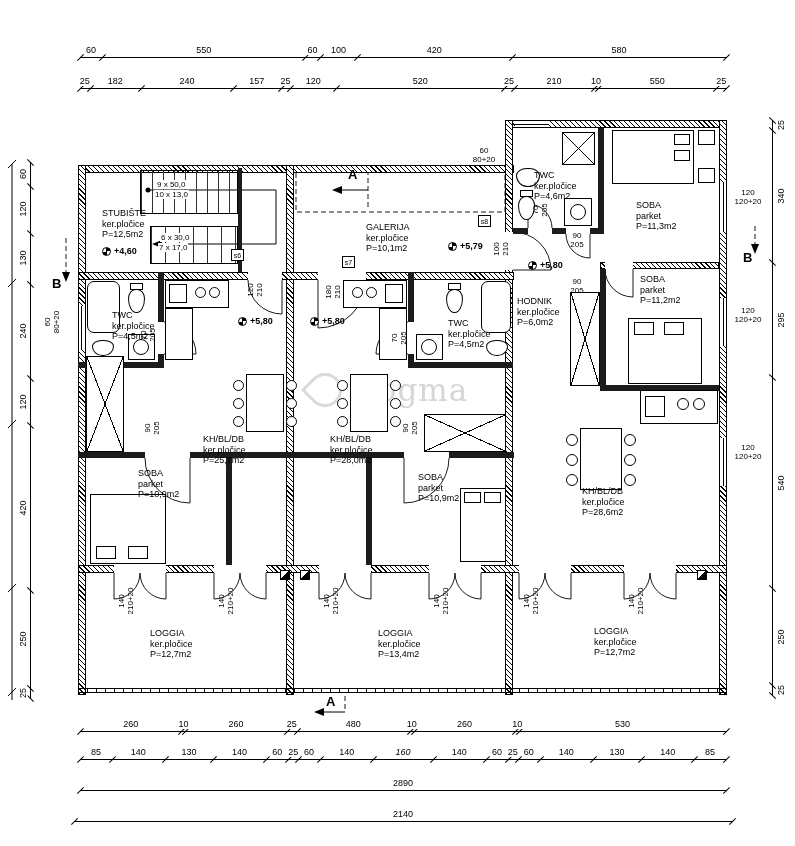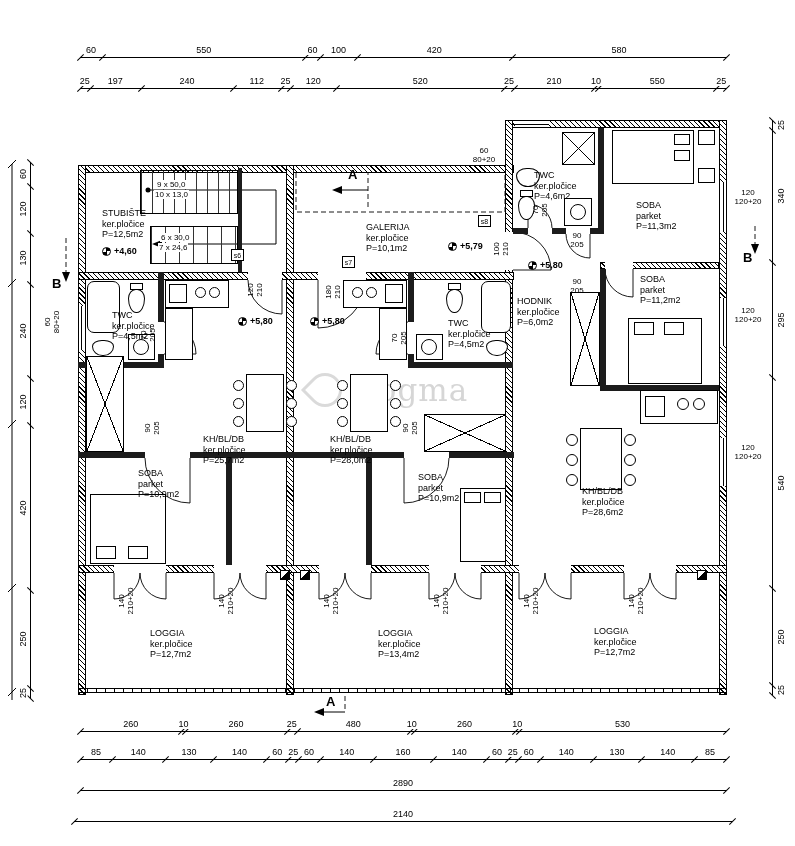--- a/index.html
+++ b/index.html
@@ -212,23 +212,23 @@
     <div class="p tickv" style="left: 280.68px; top: 84px;"></div>
     <div class="p tickv" style="left: 290.237px; top: 84px;"></div>
     <div class="p tickv" style="left: 336.107px; top: 84px;"></div>
     <div class="p tickv" style="left: 504.296px; top: 84px;"></div>
     <div class="p tickv" style="left: 513.852px; top: 84px;"></div>
     <div class="p tickv" style="left: 594.124px; top: 84px;"></div>
     <div class="p tickv" style="left: 597.947px; top: 84px;"></div>
     <div class="p tickv" style="left: 716.444px; top: 84px;"></div>
     <div class="p tickv" style="left: 726px; top: 84px;"></div>
     <div class="p dimlabel hz" style="left: 84.7781px; top: 77px;">25</div>
-    <div class="p dimlabel hz" style="left: 115.358px; top: 77px;">197</div>
+    <div class="p dimlabel hz" style="left: 115.358px; top: 77px;">182</div>
     <div class="p dimlabel hz" style="left: 187.03px; top: 77px;">240</div>
-    <div class="p dimlabel hz" style="left: 256.79px; top: 77px;">112</div>
+    <div class="p dimlabel hz" style="left: 256.79px; top: 77px;">157</div>
     <div class="p dimlabel hz" style="left: 285.459px; top: 77px;">25</div>
     <div class="p dimlabel hz" style="left: 313.172px; top: 77px;">120</div>
     <div class="p dimlabel hz" style="left: 420.201px; top: 77px;">520</div>
     <div class="p dimlabel hz" style="left: 509.074px; top: 77px;">25</div>
     <div class="p dimlabel hz" style="left: 553.988px; top: 77px;">210</div>
     <div class="p dimlabel hz" style="left: 596.036px; top: 77px;">10</div>
     <div class="p dimlabel hz" style="left: 657.195px; top: 77px;">550</div>
     <div class="p dimlabel hz" style="left: 721.222px; top: 77px;">25</div>
     <div class="p dimline" style="left: 30px; top: 162px; width: 1px; height: 536px;"></div>
     <div class="p tickh" style="left: 26px; top: 162px;"></div>
@@ -302,21 +302,21 @@
     <div class="p tickv" style="left: 694.076px; top: 755px;"></div>
     <div class="p tickv" style="left: 726px; top: 755px;"></div>
     <div class="p dimlabel hz" style="left: 95.9622px; top: 748px;">85</div>
     <div class="p dimlabel hz" style="left: 138.215px; top: 748px;">140</div>
     <div class="p dimlabel hz" style="left: 188.919px; top: 748px;">130</div>
     <div class="p dimlabel hz" style="left: 239.622px; top: 748px;">140</div>
     <div class="p dimlabel hz" style="left: 277.18px; top: 748px;">60</div>
     <div class="p dimlabel hz" style="left: 293.142px; top: 748px;">25</div>
     <div class="p dimlabel hz" style="left: 309.105px; top: 748px;">60</div>
     <div class="p dimlabel hz" style="left: 346.663px; top: 748px;">140</div>
-    <div class="p dimlabel hz" style="left: 403px; top: 748px;">160</div>
+    <div class="p dimlabel hz" style="left: 403px; top: 748px; font-style: italic;">160</div>
     <div class="p dimlabel hz" style="left: 459.337px; top: 748px;">140</div>
     <div class="p dimlabel hz" style="left: 496.895px; top: 748px;">60</div>
     <div class="p dimlabel hz" style="left: 512.858px; top: 748px;">25</div>
     <div class="p dimlabel hz" style="left: 528.82px; top: 748px;">60</div>
     <div class="p dimlabel hz" style="left: 566.378px; top: 748px;">140</div>
     <div class="p dimlabel hz" style="left: 617.081px; top: 748px;">130</div>
     <div class="p dimlabel hz" style="left: 667.785px; top: 748px;">140</div>
     <div class="p dimlabel hz" style="left: 710.038px; top: 748px;">85</div>
     <div class="p dimline" style="left: 80px; top: 790px; width: 646px; height: 1px;"></div>
     <div class="p tickv" style="left: 80px; top: 786px;"></div>
@@ -513,14 +513,14 @@
     <div class="p node" style="left: 231px; top: 249px;">s6</div>
     <div class="p node" style="left: 342px; top: 256px;">s7</div>
     <div class="p node" style="left: 478px; top: 215px;">s8</div>
     <div class="p sec" style="left: 348px; top: 167px;">A</div>
     <div class="p sec" style="left: 326px; top: 694px;">A</div>
     <div class="p sec" style="left: 52px; top: 276px;">B</div>
     <div class="p sec" style="left: 743px; top: 250px;">B</div>
     <div class="p note" style="left: 156px; top: 180px;">9 x 50,0</div>
     <div class="p note" style="left: 154px; top: 190px;">10 x 13,0</div>
     <div class="p note" style="left: 160px; top: 233px;">6 x 30,0</div>
-    <div class="p note" style="left: 158px; top: 243px;">7 x 24,6</div>
+    <div class="p note" style="left: 158px; top: 243px;">7 x 17,0</div>
   </div>
 
 </body></html>

